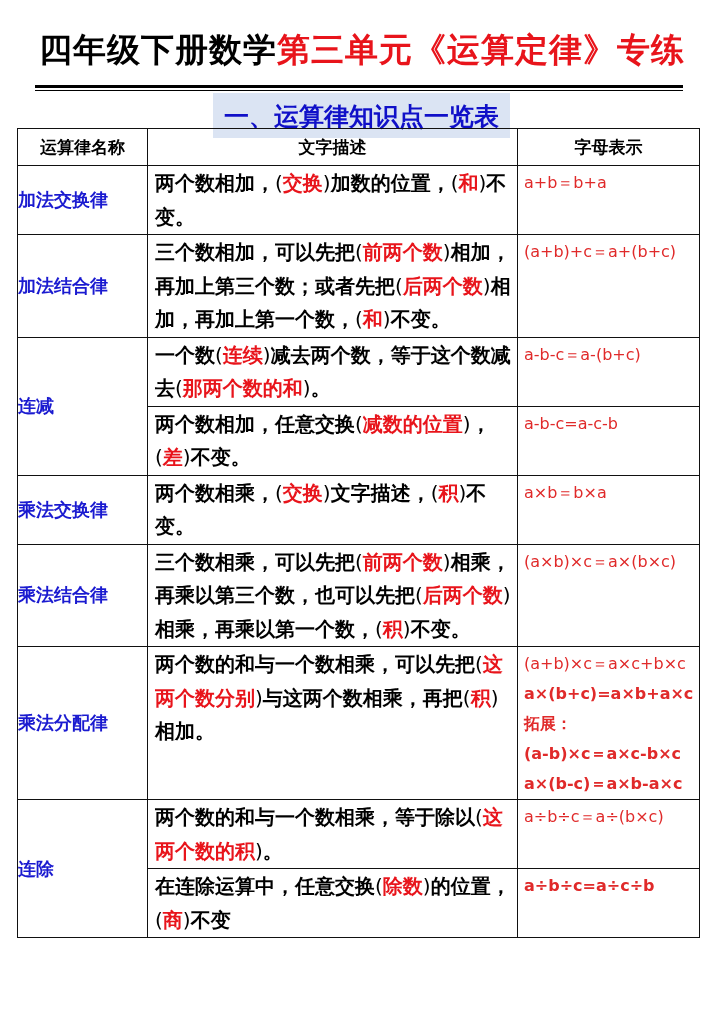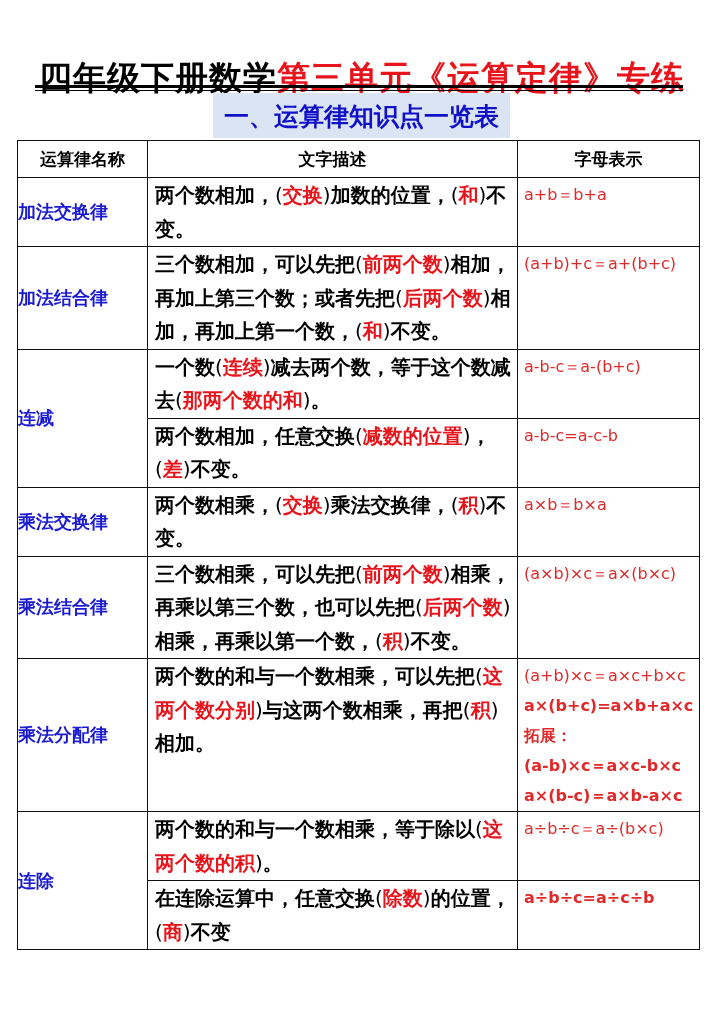--- a/index.html
+++ b/index.html
@@ -1,28 +1,28 @@
 <!DOCTYPE html>
 <html><head>
 <meta charset="utf-8">
 <style>
   html, body { margin:0; padding:0; background:#ffffff; }
   body { width:724px; height:1024px; position:relative; overflow:hidden;
          font-family:"DejaVu Sans","Liberation Sans",sans-serif; color:#000; }
-  .title { position:absolute; left:0; top:56px; width:724px; text-align:center;
+  .title { position:absolute; left:0; top:28px; width:724px; text-align:center;
            font-size:33px; font-weight:bold; letter-spacing:1px; line-height:44px; white-space:nowrap; }
   .title .black { color:#000; }
   .title .red { color:#e8141b; }
   .title-rule { position:absolute; left:35px; width:648px; background:#000; }
   .rule1 { top:85px; height:3px; }
   .rule2 { top:90px; height:1px; }
   .subtitle { position:absolute; left:213px; top:93px; width:297px; height:45px;
               background:#dbe4f3; color:#1010c8; font-weight:bold; font-size:25px;
               text-align:center; line-height:47px; white-space:nowrap; }
-  table.laws { position:absolute; left:17px; top:140px; width:682px;
+  table.laws { position:absolute; left:17px; top:128px; width:682px;
                border-collapse:collapse; table-layout:fixed; }
   table.laws td, table.laws th { border:1.5px solid #111; padding:0; vertical-align:top; }
   table.laws th { font-weight:bold; font-size:17px; height:36px; text-align:center; vertical-align:middle; }
   .c1 { width:130px; } .c2 { width:370px; } .c3 { width:182px; }
   td.name { color:#1a1ad0; font-weight:bold; font-size:18px; text-align:left; vertical-align:middle !important; }
   td.desc { font-size:20px; font-weight:bold; line-height:33.5px; padding:1px 4px 0 7px !important; }
   td.desc .hl { color:#e8141b; }
   td.desc .p { font-weight:normal; }
   td.formula { color:#e02a2a; font-size:16px; line-height:30px; padding:2px 0 0 6px !important; white-space:nowrap; }
   td.formula .b { font-weight:bold; }
@@ -79,21 +79,21 @@
     </tr>
     <tr style="height:67px">
       <td class="desc"><span>两个数相加，任意交换</span><span class="p">(</span><span class="hl">减数的位置</span><span class="p">)</span><span>，</span><span class="p">(</span><span class="hl">差</span><span class="p">)</span><span>不变。</span></td>
       <td class="formula">
           <span class="line">a-b-c=a-c-b</span>
         </td>
     </tr>
 
     <tr style="height:67px">
       <td class="name">乘法交换律</td>
-      <td class="desc"><span>两个数相乘，</span><span class="p">(</span><span class="hl">交换</span><span class="p">)</span><span>乘法交换律，</span><span class="p">(</span><span class="hl">积</span><span class="p">)</span><span>不变。</span></td>
+      <td class="desc"><span>两个数相乘，</span><span class="p">(</span><span class="hl">交换</span><span class="p">)</span><span>文字描述，</span><span class="p">(</span><span class="hl">积</span><span class="p">)</span><span>不变。</span></td>
       <td class="formula">
           <span class="line">a×b＝b×a</span>
         </td>
     </tr>
 
     <tr style="height:101px">
       <td class="name">乘法结合律</td>
       <td class="desc"><span>三个数相乘，可以先把</span><span class="p">(</span><span class="hl">前两个数</span><span class="p">)</span><span>相乘，再乘以第三个数，也可以先把</span><span class="p">(</span><span class="hl">后两个数</span><span class="p">)</span><span>相乘，再乘以第一个数，</span><span class="p">(</span><span class="hl">积</span><span class="p">)</span><span>不变。</span></td>
       <td class="formula">
           <span class="line">(a×b)×c＝a×(b×c)</span>

